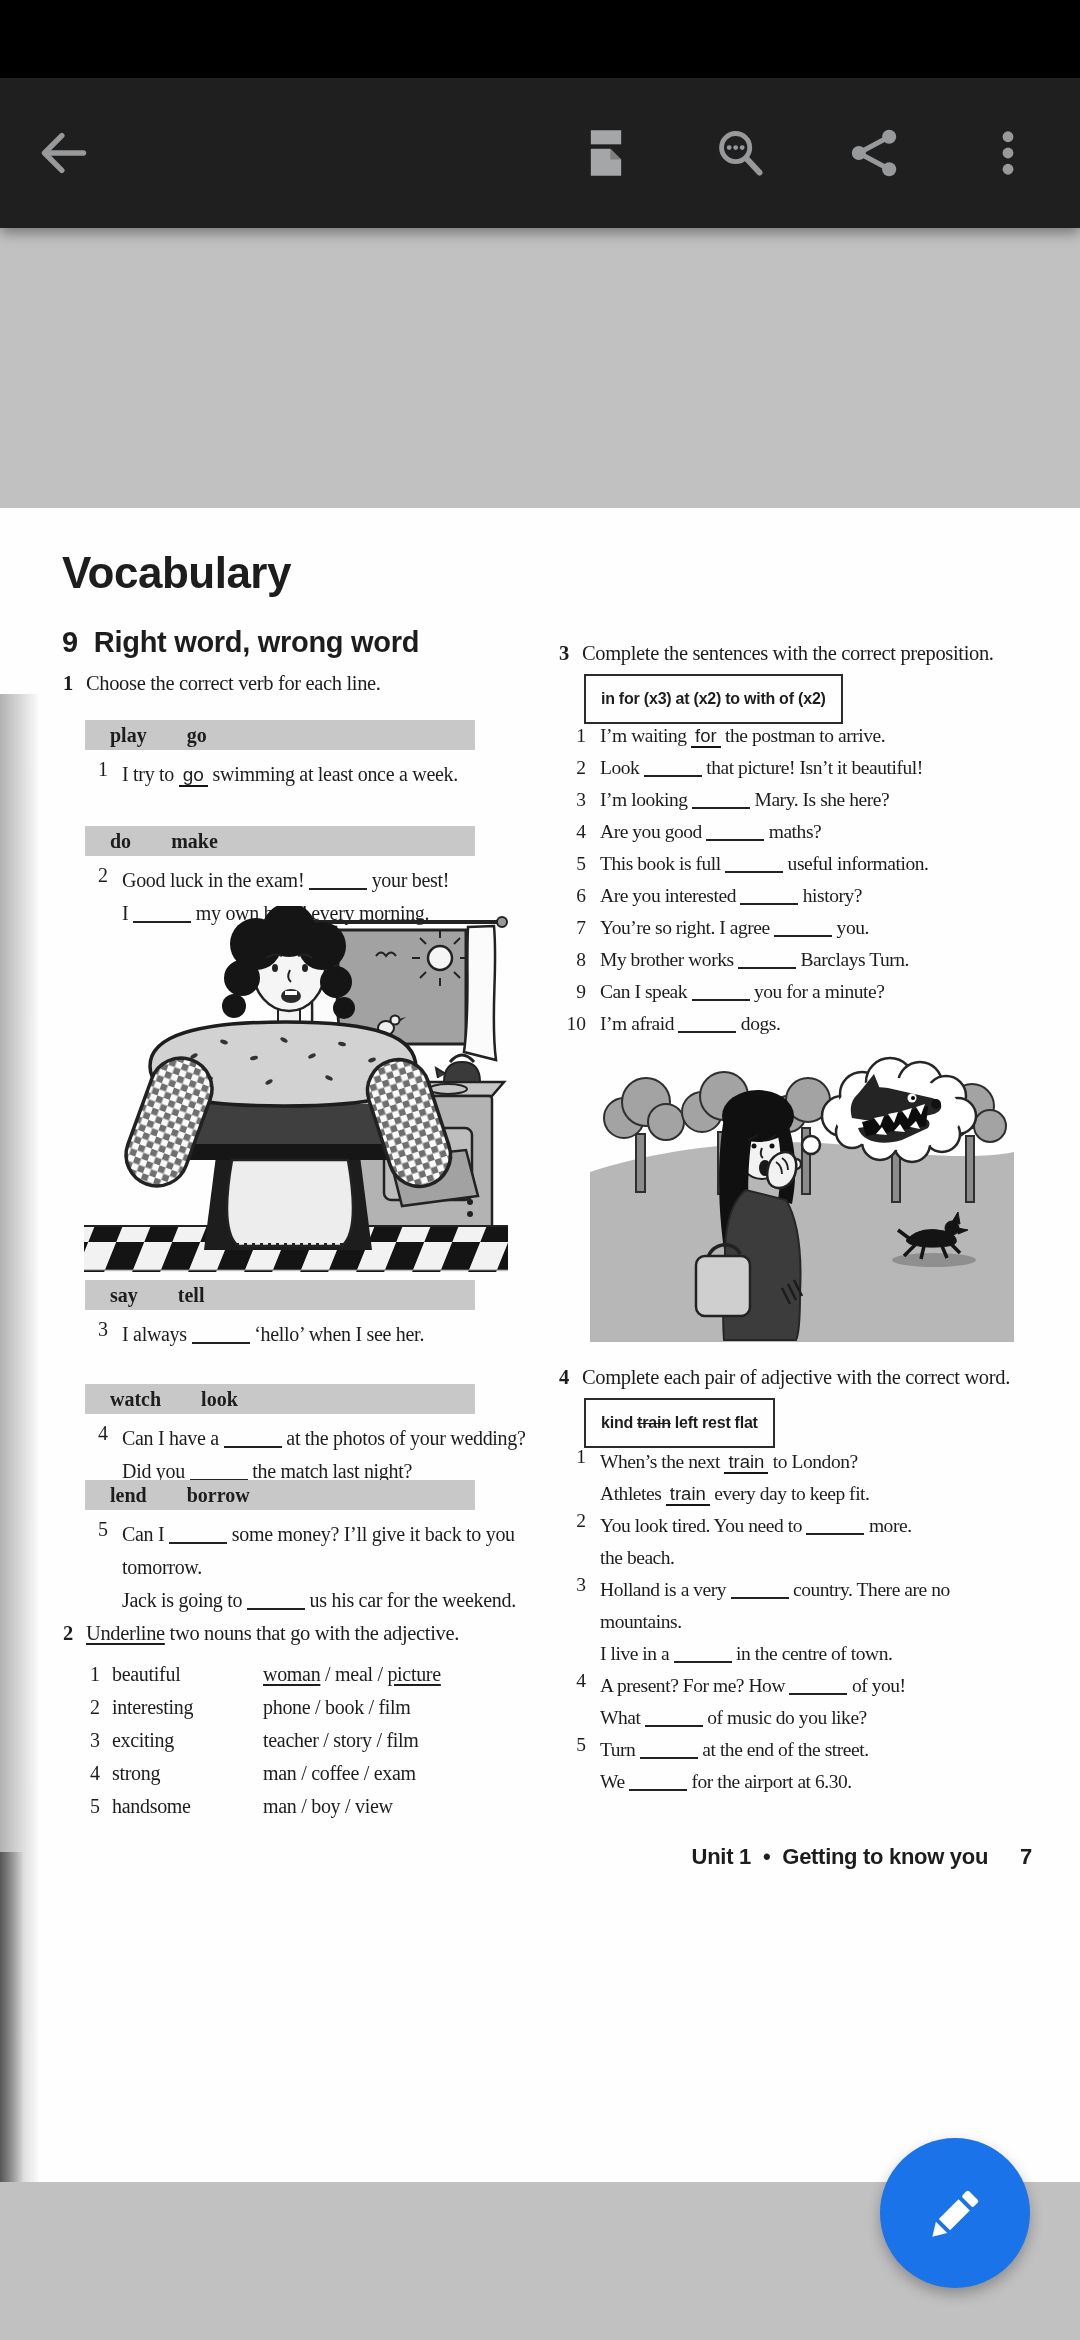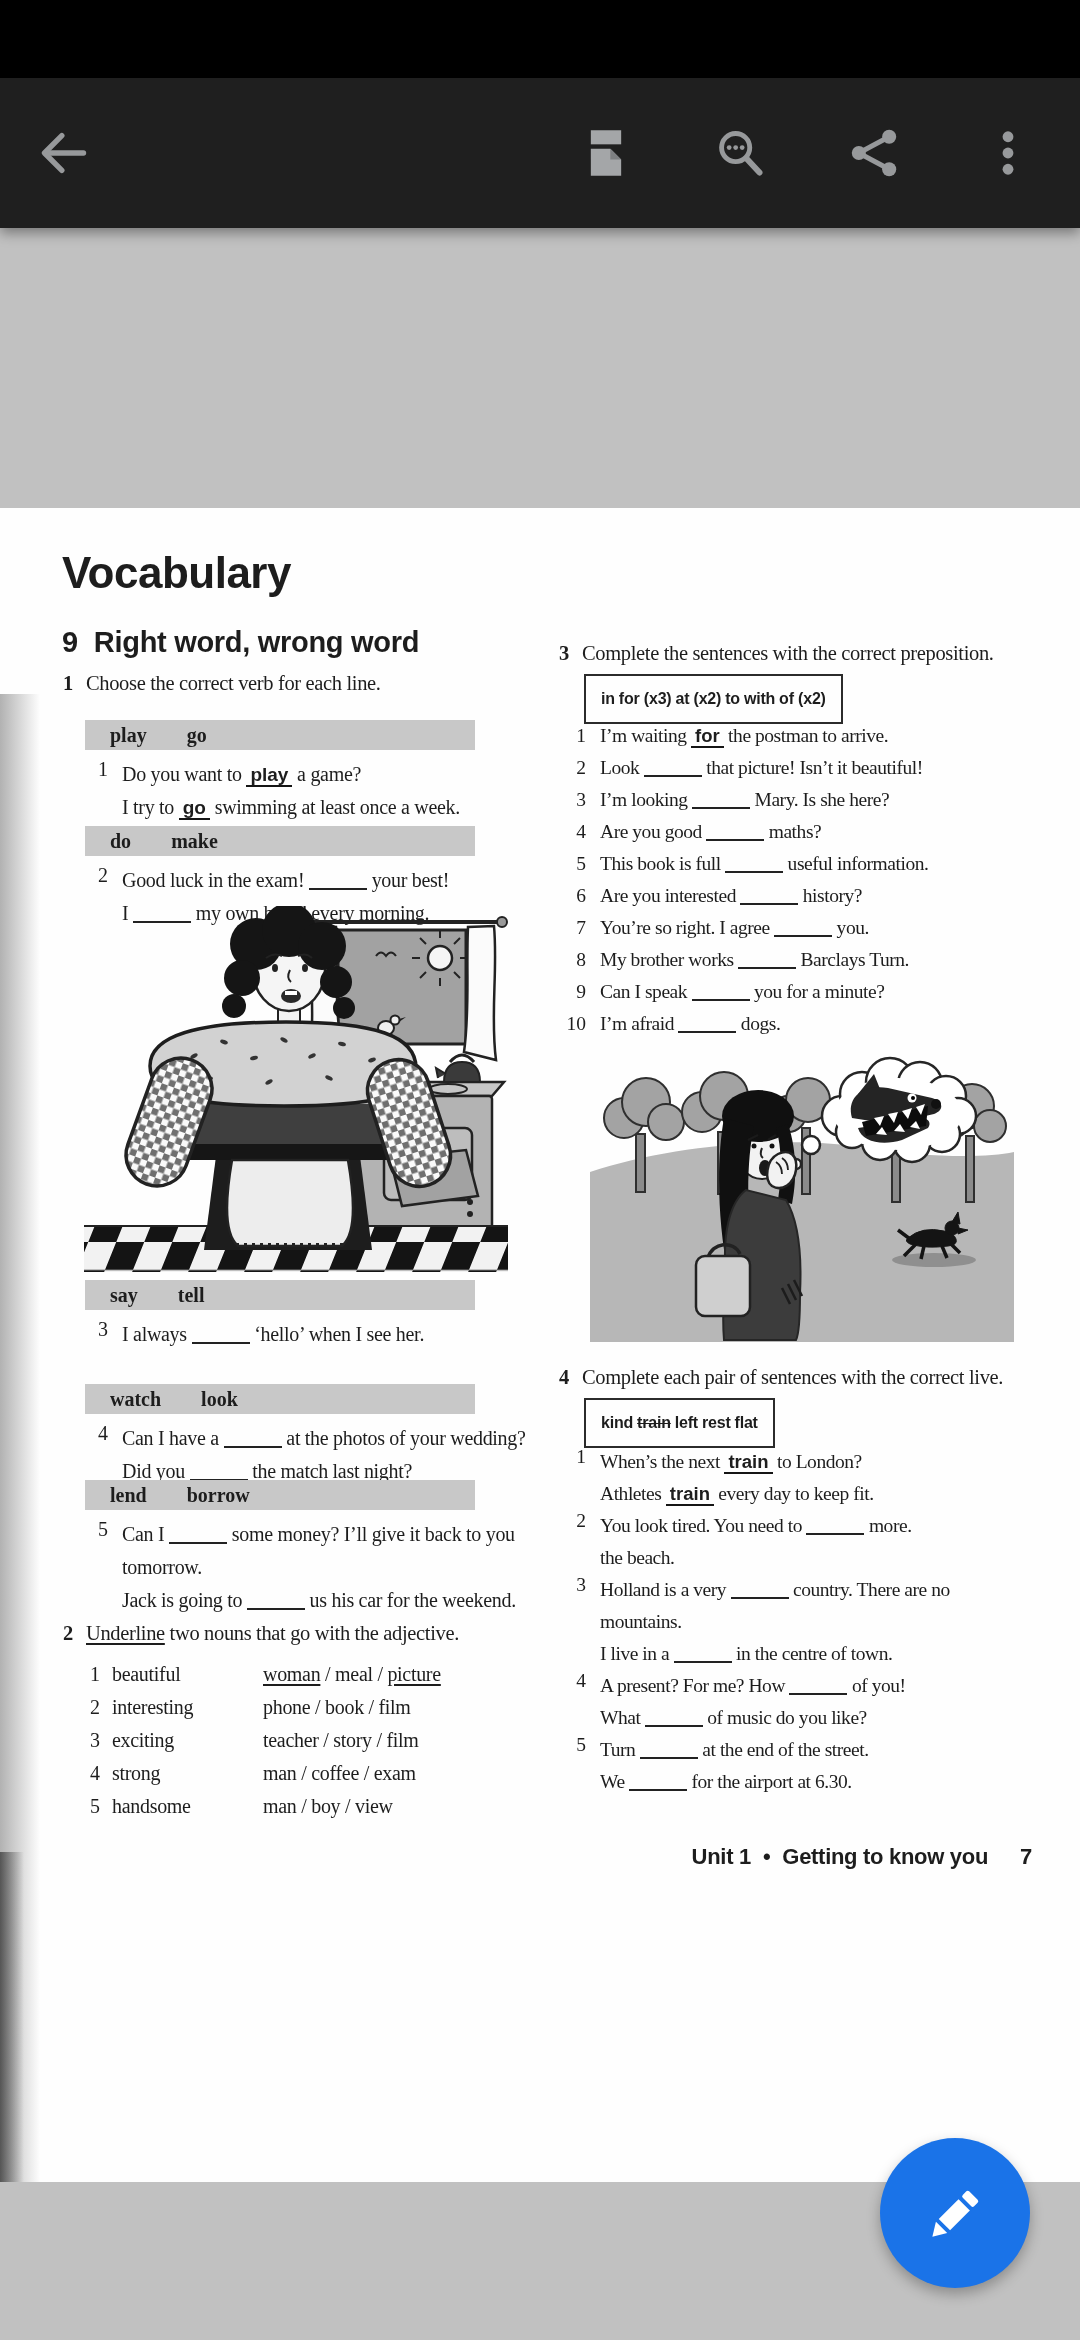--- a/index.html
+++ b/index.html
@@ -44,21 +44,21 @@
   .s-item{display:flex;line-height:32px;}
   .s-num{width:30px;flex:none;text-align:right;font-size:19.5px;}
   .s-text{margin-left:14px;font-size:19.5px;letter-spacing:-.45px;white-space:nowrap;}
   .p-item{display:flex;}
   .p-item .lines .line{font-size:19.5px;letter-spacing:-.45px;line-height:32px;}
   .bankbox{position:absolute;border:2px solid #2b2b2b;display:inline-flex;align-items:center;
            gap:4px;padding:14px 15px;font-family:"Liberation Sans","DejaVu Sans",sans-serif;
            font-weight:700;font-size:16px;letter-spacing:-.2px;background:#fefefe;}
   .blank{display:inline-block;width:58px;height:.8em;border-bottom:2px solid #222;
          vertical-align:-3px;}
-  .ans{font-family:"Liberation Sans","DejaVu Sans",sans-serif;font-weight:700;font-size:.95em;
+  .ans{font-family:"Liberation Sans","DejaVu Sans",sans-serif;font-weight:400;font-size:.95em;
        border-bottom:2px solid #151515;padding:0 4px;letter-spacing:0;}
   .u{text-decoration:underline;text-underline-offset:3px;}
   .strike{text-decoration:line-through;}
   .adj-rows{position:absolute;left:28px;width:460px;}
   .adj-row{display:flex;line-height:33px;font-size:20px;letter-spacing:-.3px;}
   .adj-num{width:22px;flex:none;}
   .adj-word{width:151px;flex:none;}
   .footer{position:absolute;top:1336px;right:48px;display:flex;align-items:baseline;gap:12px;
           font-family:"Liberation Sans","DejaVu Sans",sans-serif;font-weight:700;
           font-size:22px;letter-spacing:-.3px;}
@@ -147,21 +147,20 @@
           <span>Choose the correct verb for each line.</span>
         </div>
 
         <div class="vbar" style="top:212px">
           <span>play</span>
           <span>go</span>
         </div>
         <div class="vitem" style="top:250px">
           <span class="vnum">1</span>
           <div class="lines">
-            <div class="line"><span class="t">Do you want to </span><span class="ans">play</span><span class="t"> a game?</span></div>
             <div class="line"><span class="t">I try to </span><span class="ans">go</span><span class="t"> swimming at least once a week.</span></div>
           </div>
         </div>
 
         <div class="vbar" style="top:318px">
           <span>do</span>
           <span>make</span>
         </div>
         <div class="vitem" style="top:356px">
           <span class="vnum">2</span>
@@ -505,21 +504,21 @@
             <line x1="192" y1="246" x2="200" y2="262"></line>
               <line x1="198" y1="242" x2="206" y2="258"></line>
             <line x1="204" y1="238" x2="212" y2="254"></line>
           </g>
           <path d="M118,216 C122,200 144,198 150,212" fill="none" stroke="#222" stroke-width="3.5"></path>
           <rect x="106" y="214" width="54" height="60" rx="9" fill="#cfcfcf" stroke="#222" stroke-width="2.5"></rect>
         </svg>
 
         <div class="instr abs" style="top:856px;left:3px;width:470px">
           <span class="inum">4</span>
-          <span>Complete each pair of sentences with the correct live.</span>
+          <span>Complete each pair of adjective with the correct word.</span>
         </div>
 
         <div class="bankbox" style="top:890px;left:28px">
             <span class="t">kind</span>
             <span class="strike">train</span>
             <span class="t">left</span>
             <span class="t">rest</span>
             <span class="t">flat</span>
           </div>
 

